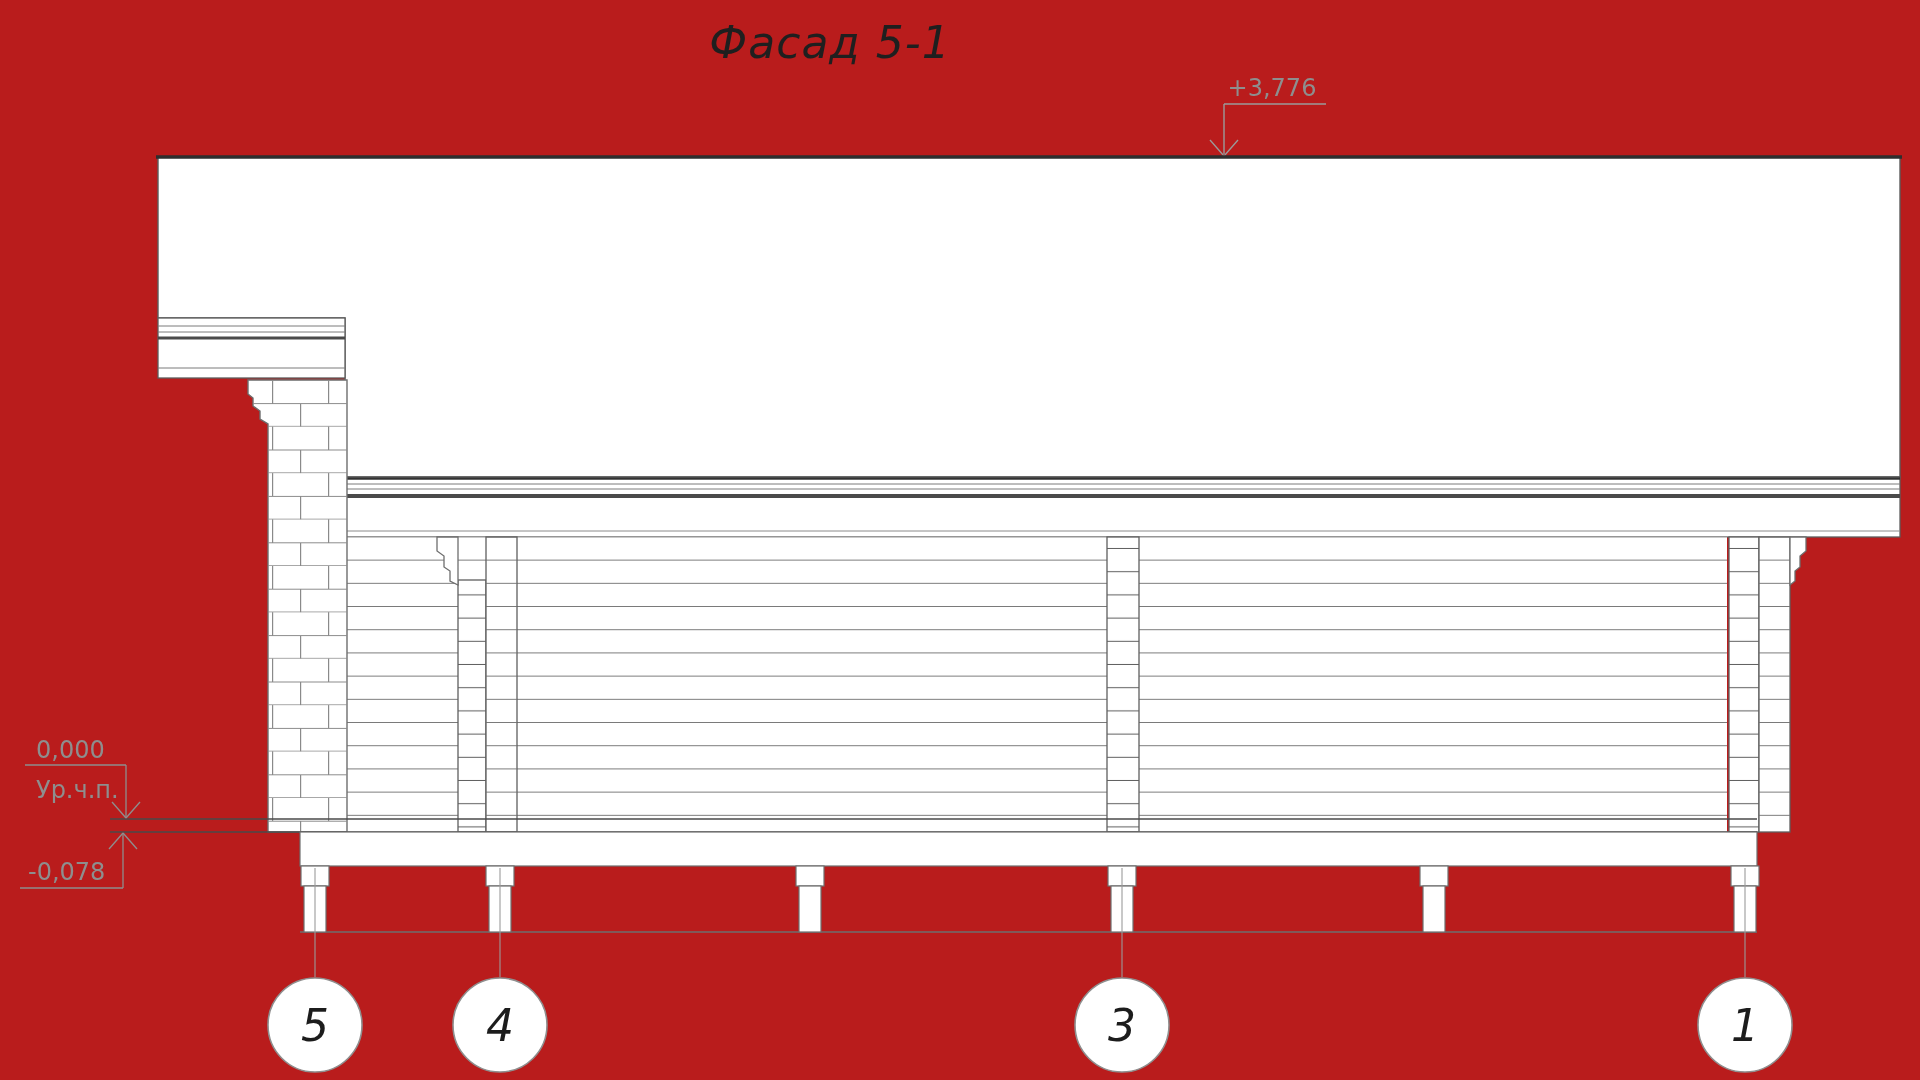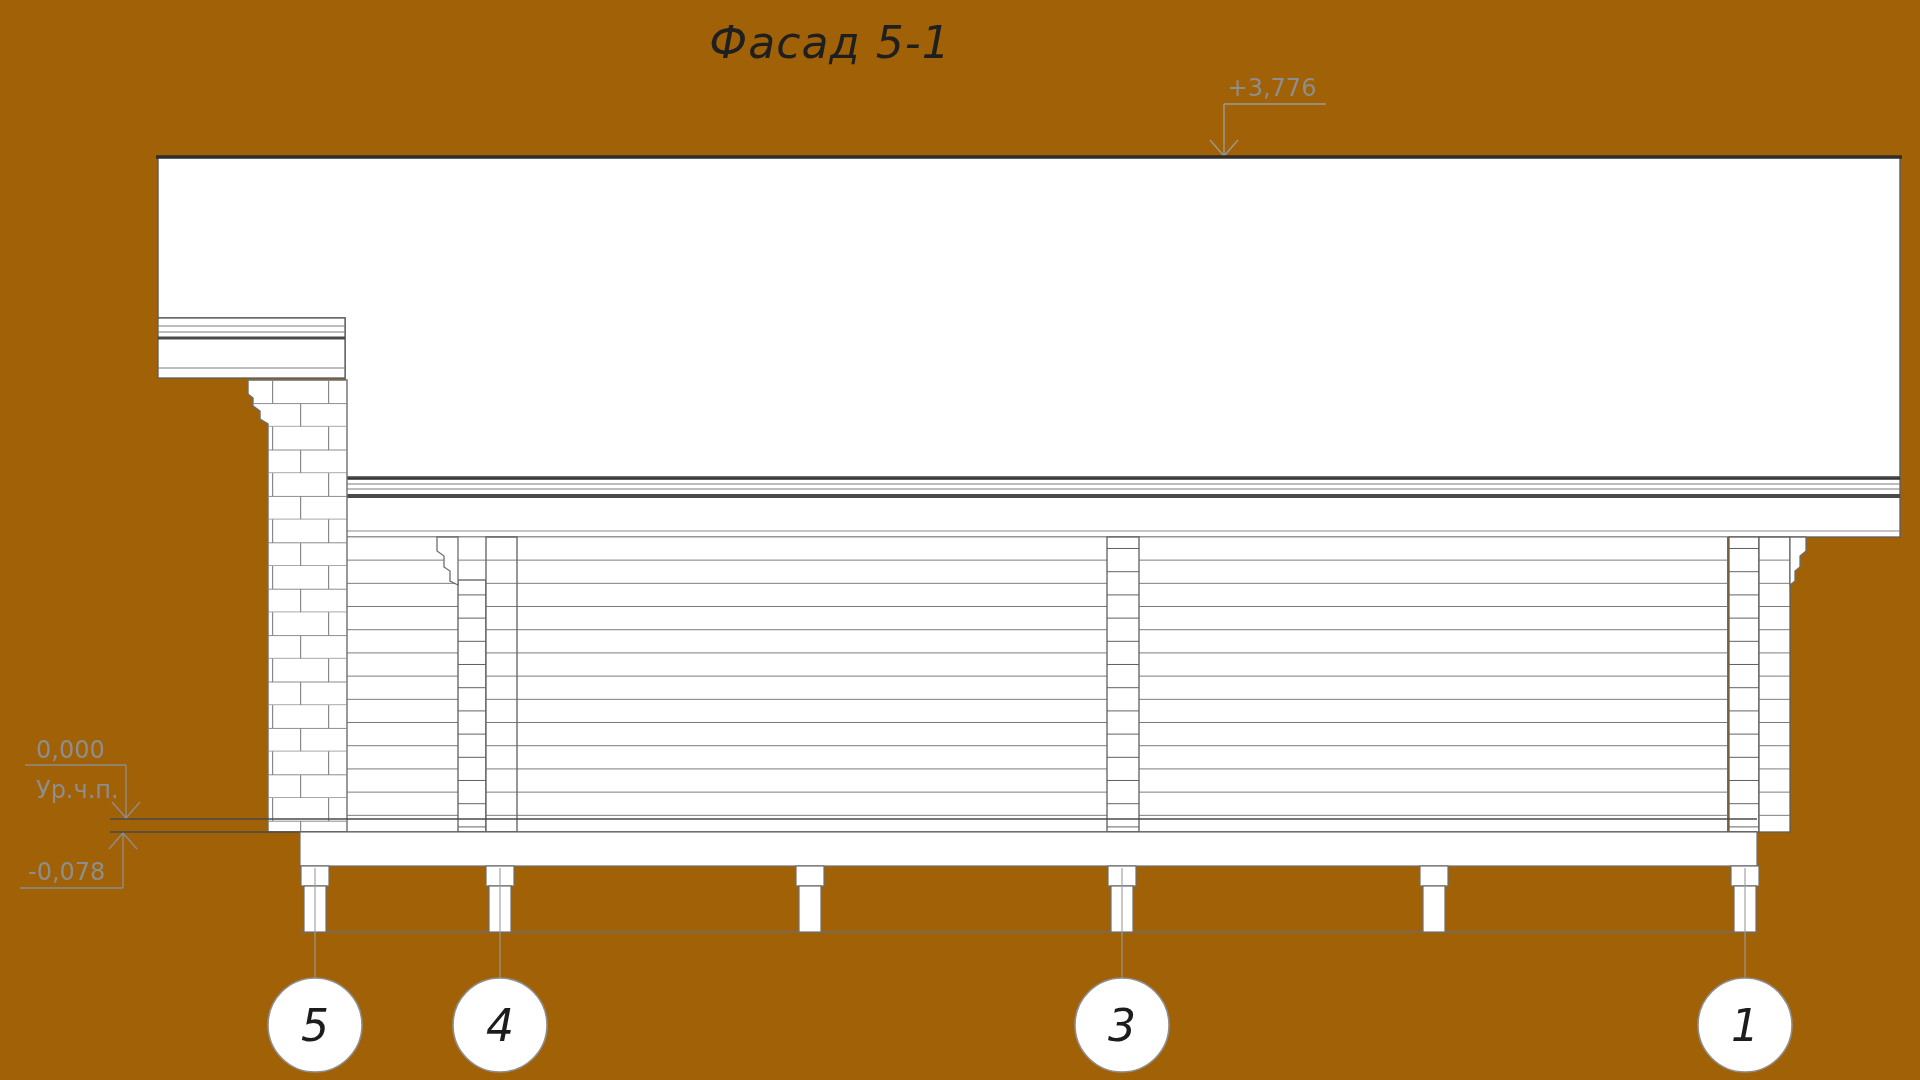--- a/index.html
+++ b/index.html
@@ -1,16 +1,16 @@
 <!DOCTYPE html>
 <html><head>
 <meta charset="utf-8">
 <style>
   html,body{margin:0;padding:0;background:#ffffff;width:1920px;height:1080px;overflow:hidden;}
-  .stage{position:relative;width:1920px;height:1080px;background:#a16207;
+  .stage{position:relative;width:1920px;height:1080px;background:#b91c1c;
          font-family:"DejaVu Sans","Liberation Sans",sans-serif;}
   svg{position:absolute;left:0;top:0;}
   text{font-family:"DejaVu Sans","Liberation Sans",sans-serif;}
   .title-text{font-size:44px;font-style:italic;fill:#1f1f1f;letter-spacing:1px;}
   .lvl-text{font-size:24px;fill:#8e8e8e;}
   .axis-num{font-size:44px;font-style:italic;fill:#1c1c1c;}
 </style>
 </head>
 <body>
 

